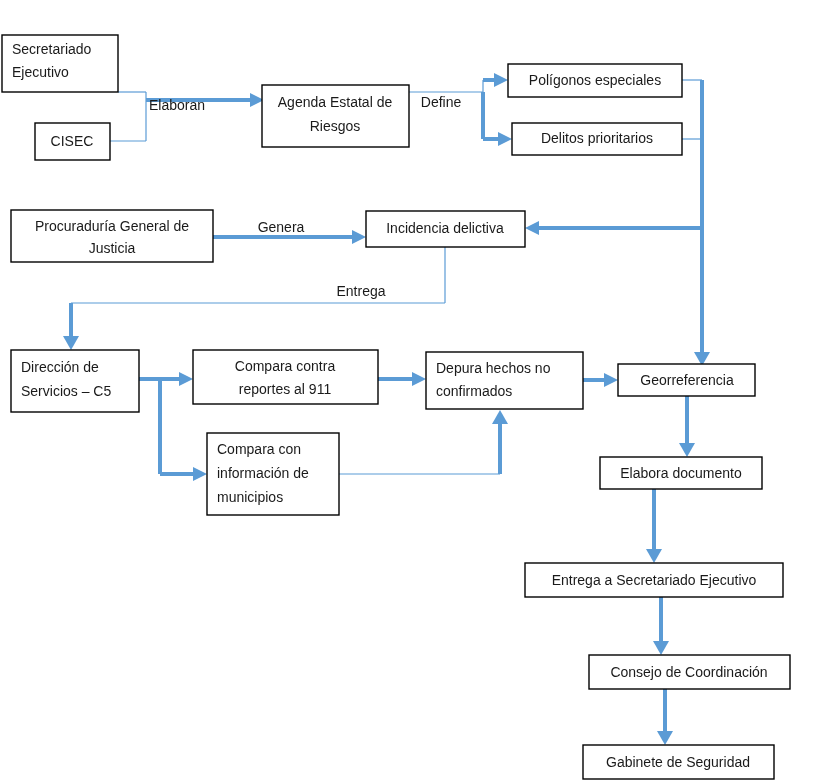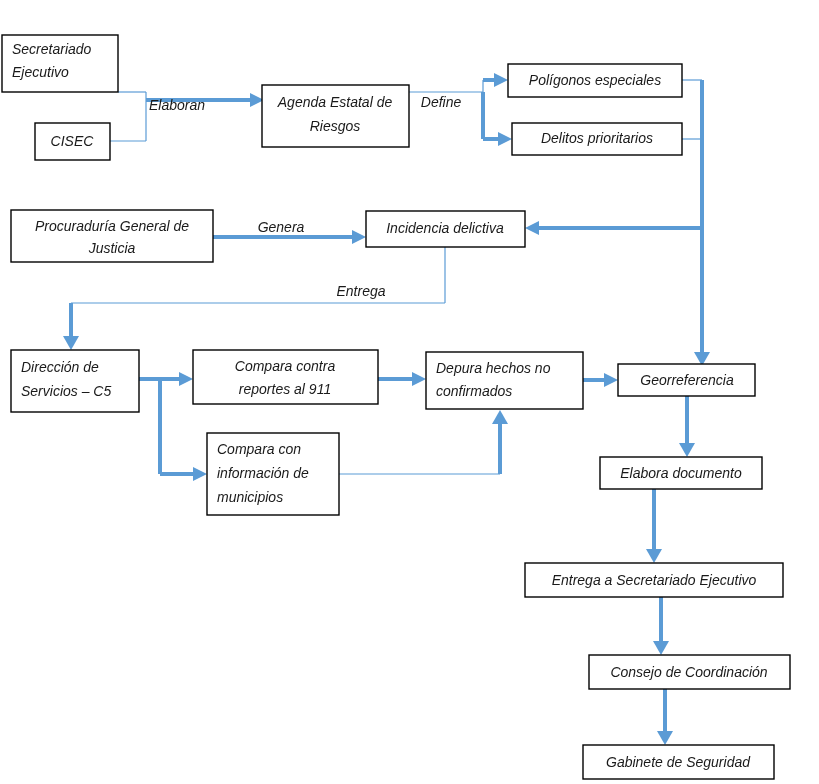--- a/index.html
+++ b/index.html
@@ -10,21 +10,20 @@
   body {
     width: 819px;
     height: 784px;
     font-family: "Liberation Sans", sans-serif;
     overflow: hidden;
   }
   #flowchart-root {
     position: relative;
     width: 819px;
     height: 784px;
-    font-style: italic;
   }
   svg.chart-canvas {
     position: absolute;
     top: 0;
     left: 0;
     width: 819px;
     height: 784px;
   }
   .node-box {
     fill: #ffffff;

